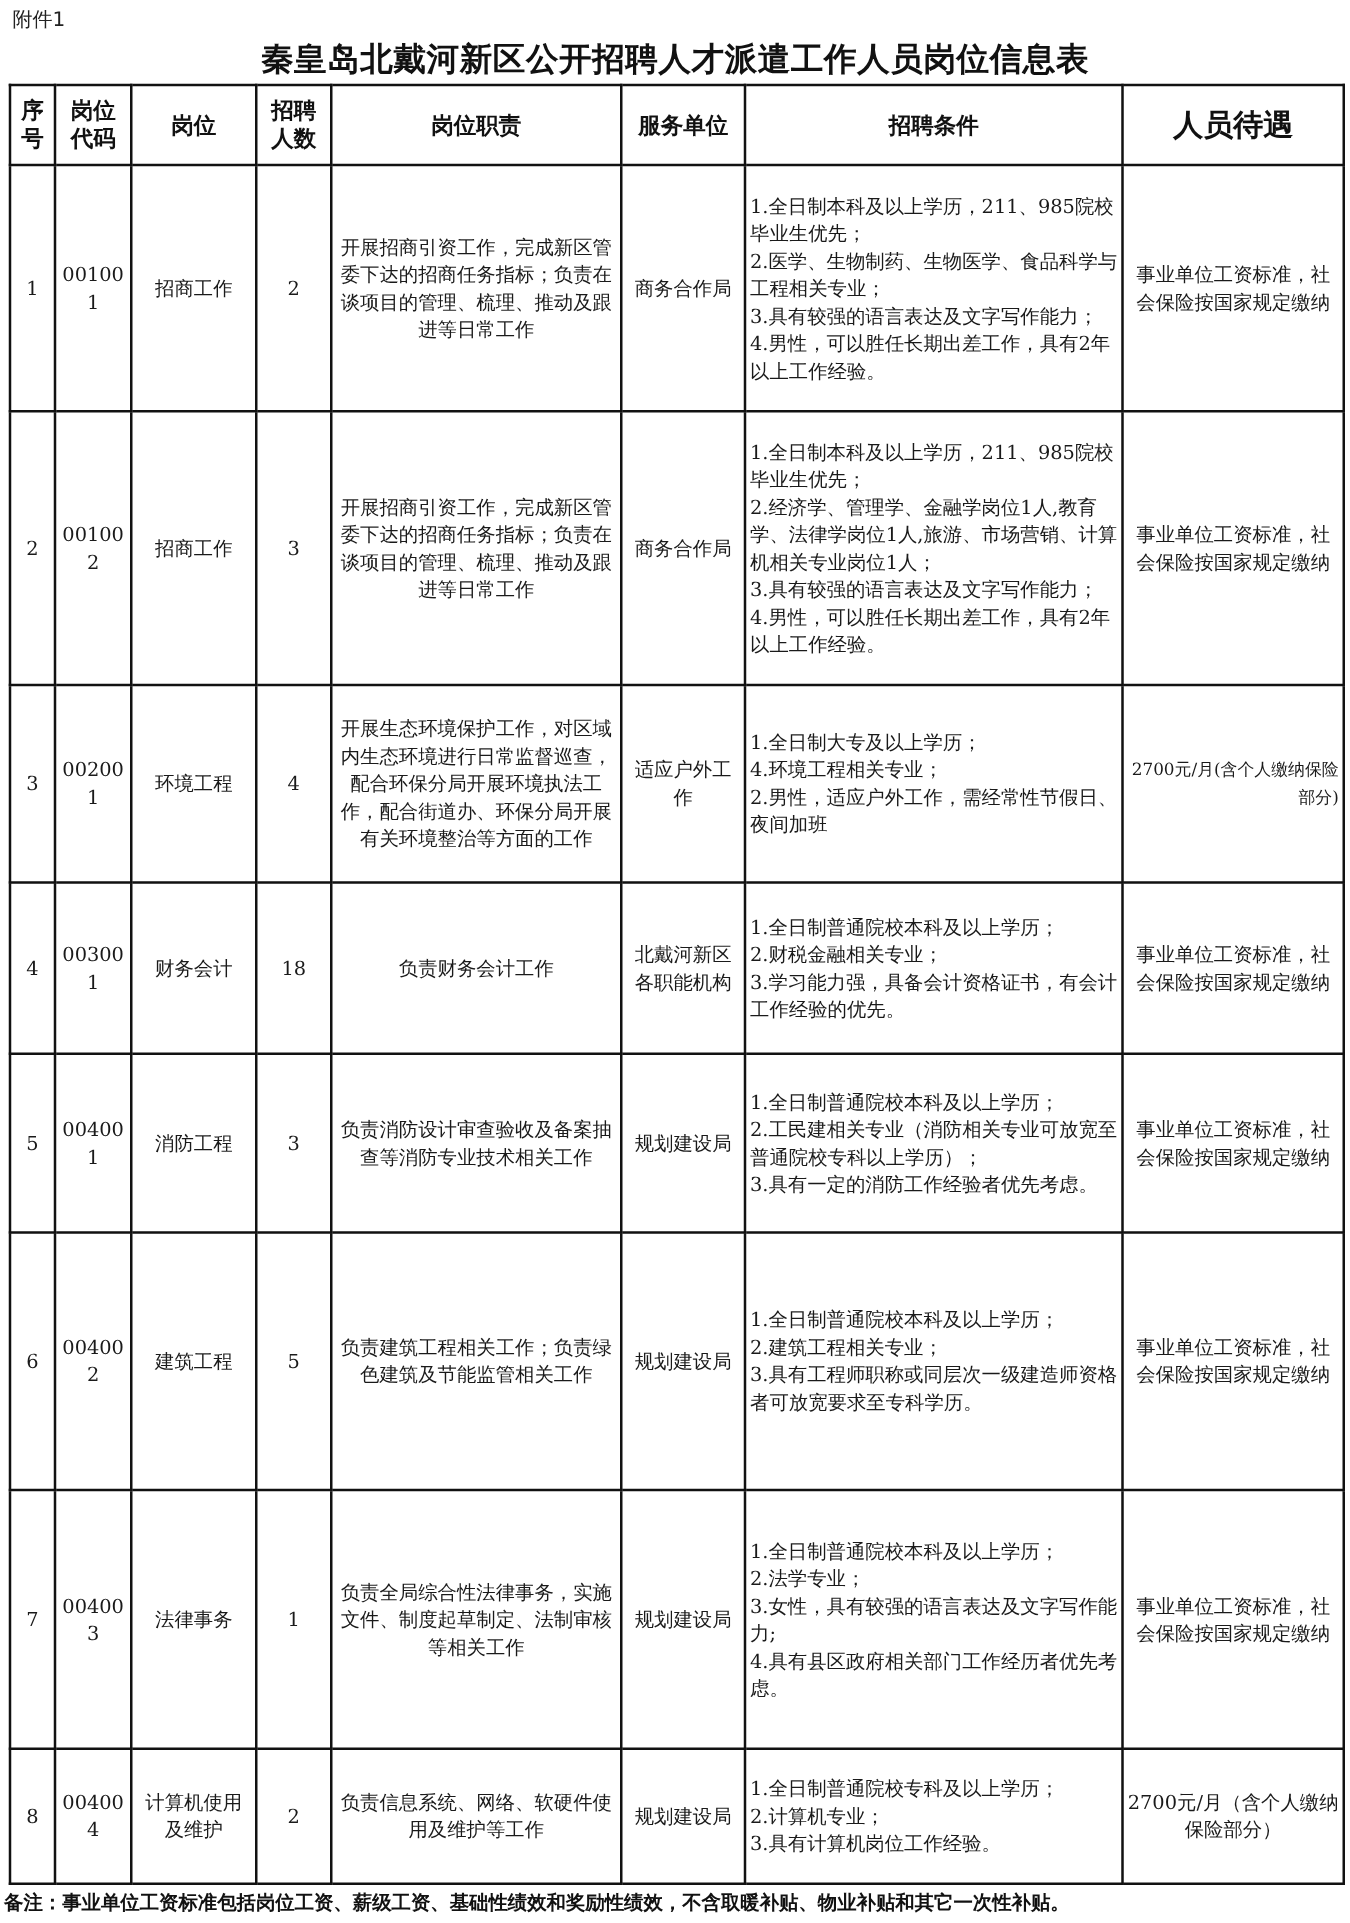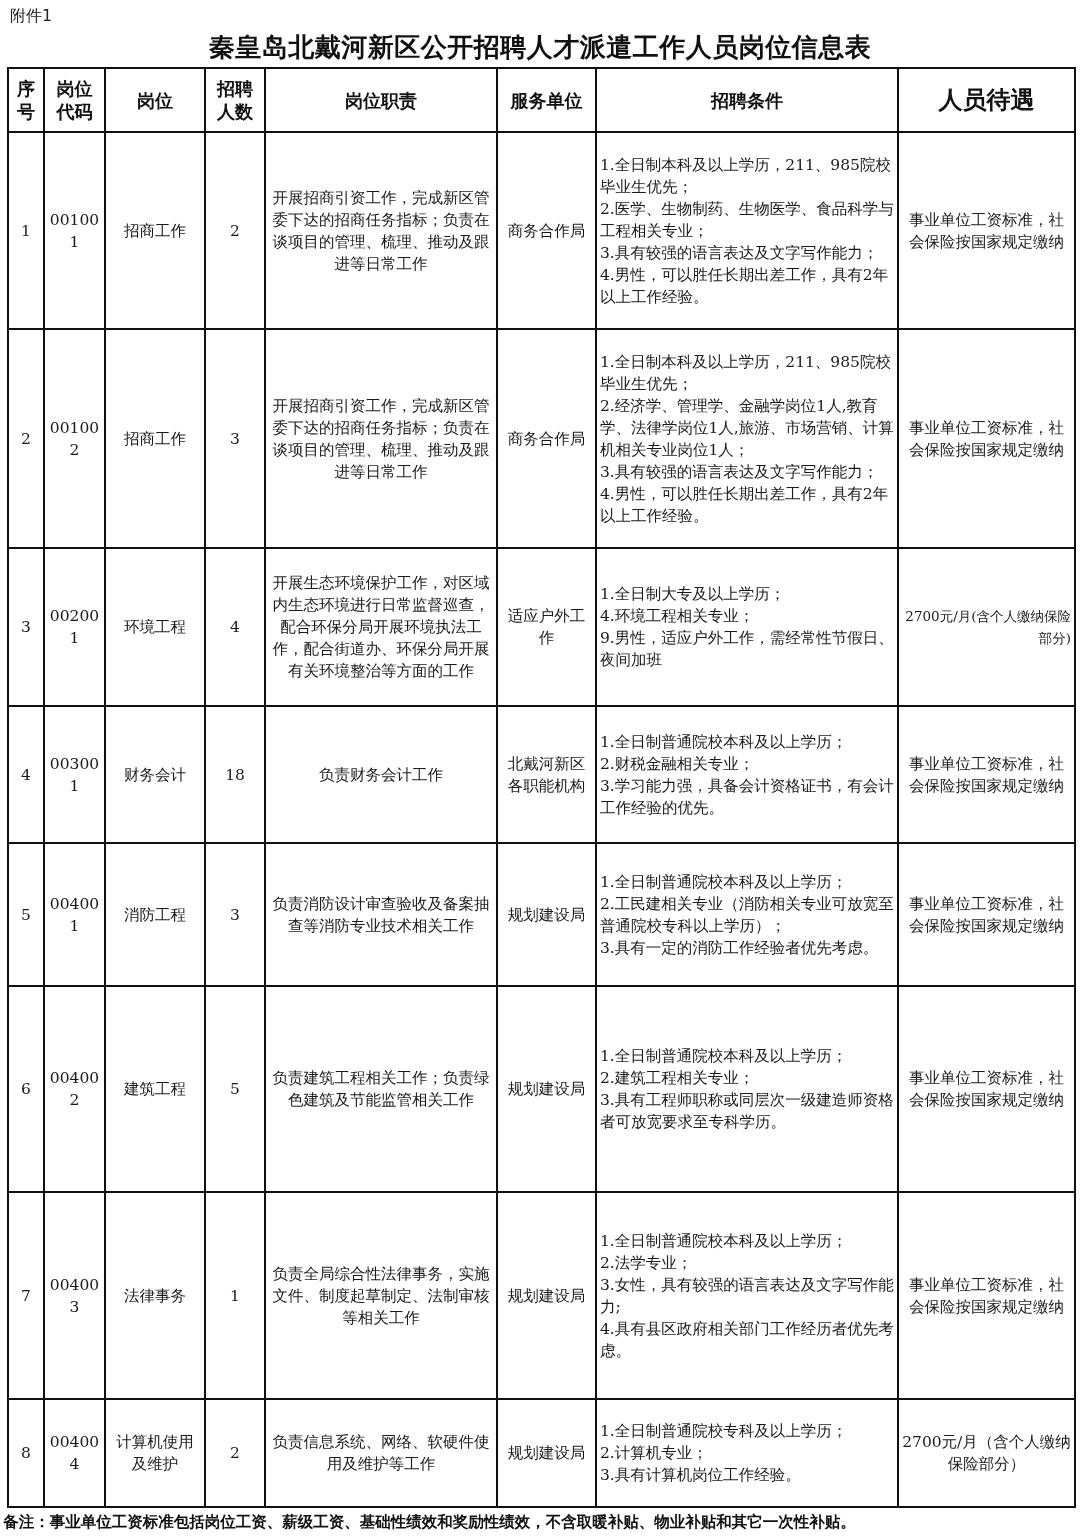--- a/index.html
+++ b/index.html
@@ -105,21 +105,21 @@
       <tr style="height: 158px;">
     <td class="seq">3</td>
     <td class="code">002001</td>
     <td>环境工程</td>
     <td class="cnt">4</td>
     <td style="text-align: center;">开展生态环境保护工作，对区域内生态环境进行日常监督巡查，配合环保分局开展环境执法工作，配合街道办、环保分局开展有关环境整治等方面的工作</td>
     <td>适应户外工作</td>
     <td class="left">
           <span class="req-line">1.全日制大专及以上学历；</span>
           <span class="req-line">4.环境工程相关专业；</span>
-          <span class="req-line">9.男性，适应户外工作，需经常性节假日、夜间加班</span>
+          <span class="req-line">2.男性，适应户外工作，需经常性节假日、夜间加班</span>
         </td>
     <td style="text-align: right; font-size: 13.5px;">2700元/月(含个人缴纳保险部分)</td>
   </tr>
       <tr style="height: 137px;">
     <td class="seq">4</td>
     <td class="code">003001</td>
     <td>财务会计</td>
     <td class="cnt">18</td>
     <td>负责财务会计工作</td>
     <td>北戴河新区各职能机构</td>

